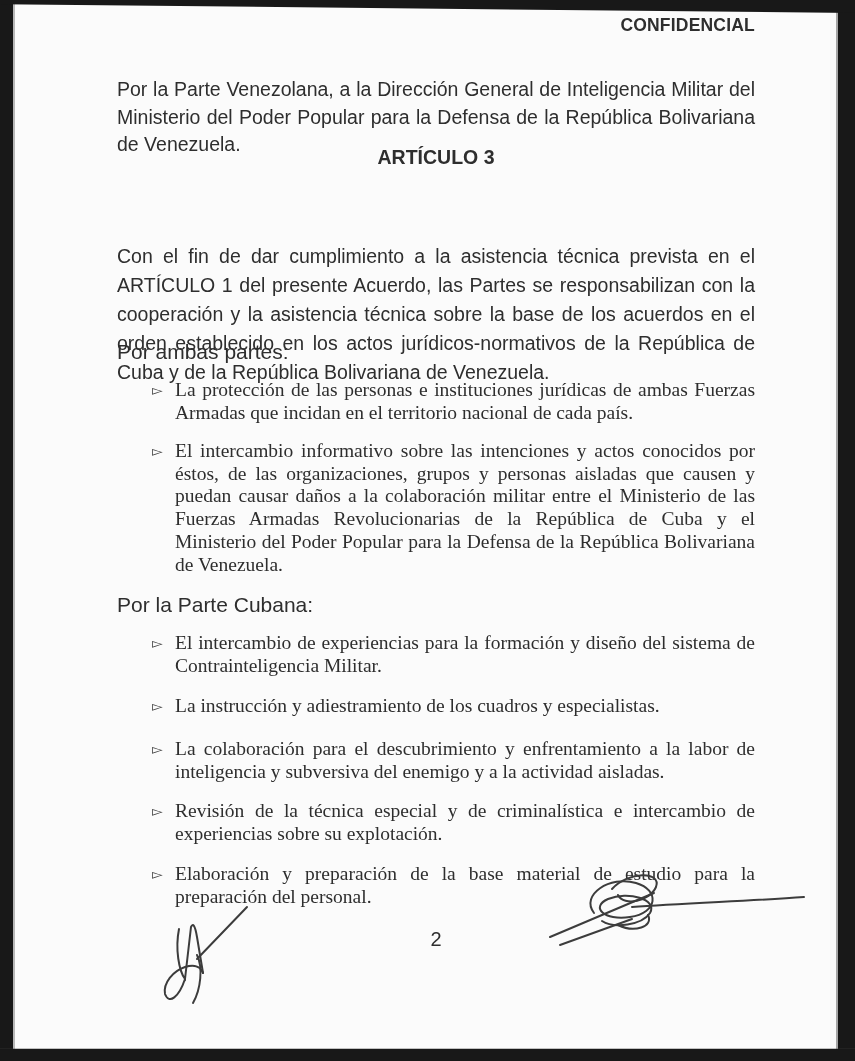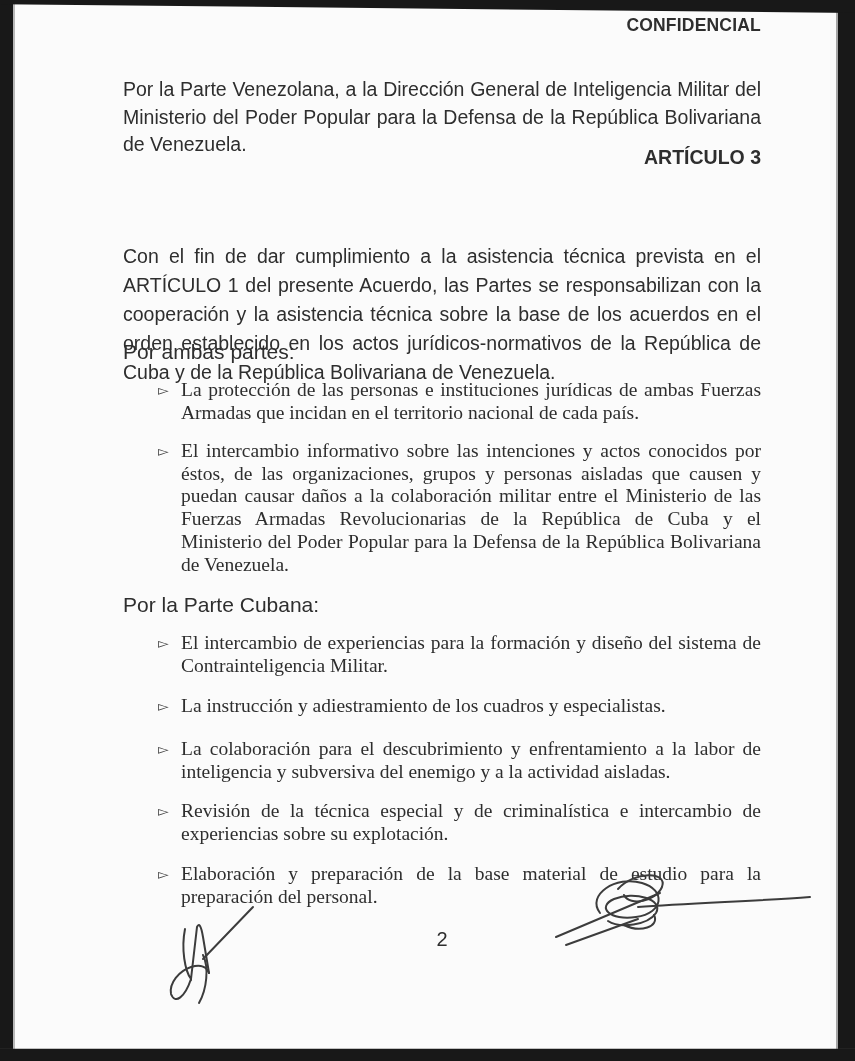--- a/index.html
+++ b/index.html
@@ -8,27 +8,27 @@
     overflow:hidden;font-family:"Liberation Sans","DejaVu Sans",sans-serif;
     color:#2e2e2e;
   }
   
   .edge{position:absolute;background:#181818;}
   .edge-left{left:0;top:0;width:13px;height:1061px;box-shadow:2px 0 0 rgba(60,60,60,.35);}
   .edge-right{right:0;top:0;width:17px;height:1061px;box-shadow:-2px 0 0 rgba(60,60,60,.45);}
   .edge-top{left:0;top:0;width:855px;height:13px;clip-path:polygon(0 0,100% 0,100% 100%,0 32%);}
   .edge-bottom{left:0;top:1049px;width:855px;height:12px;box-shadow:0 -1px 0 rgba(60,60,60,.3);}
 
-  .content{position:absolute;left:123px;top:0;width:638px;height:882px;}
+  .content{position:absolute;left:117px;top:0;width:638px;height:882px;}
   .abs{position:absolute;left:0;width:100%;}
 
   .stamp{top:15px;text-align:right;font-size:17.5px;font-weight:bold;letter-spacing:.2px;}
   .para{font-size:19.5px;text-align:justify;margin-top:34px;}
   .para1{top:42px;line-height:27.5px;}
-  .art-head{top:147px;text-align:right;font-weight:bold;font-size:19.5px;line-height:21px;}
+  .art-head{top:147px;text-align:center;font-weight:bold;font-size:19.5px;line-height:21px;}
   .para2{top:208px;line-height:29px;}
   .sec-head{font-size:21px;line-height:23px;}
   .sec1{top:340px;}
   .sec2{top:593px;}
 
   .li{display:flex;line-height:22.7px;font-size:19.5px;}
   .li .marker{flex:none;width:23px;margin-left:35px;font-family:"DejaVu Sans",sans-serif;
               font-size:14px;line-height:22.7px;color:#3a3a3a;}
   .li .li-text{flex:1;text-align:justify;font-family:Liberation Serif, serif;}
   .b1{top:379px;} .b2{top:440px;} .b3{top:632px;} .b4{top:695px;}

